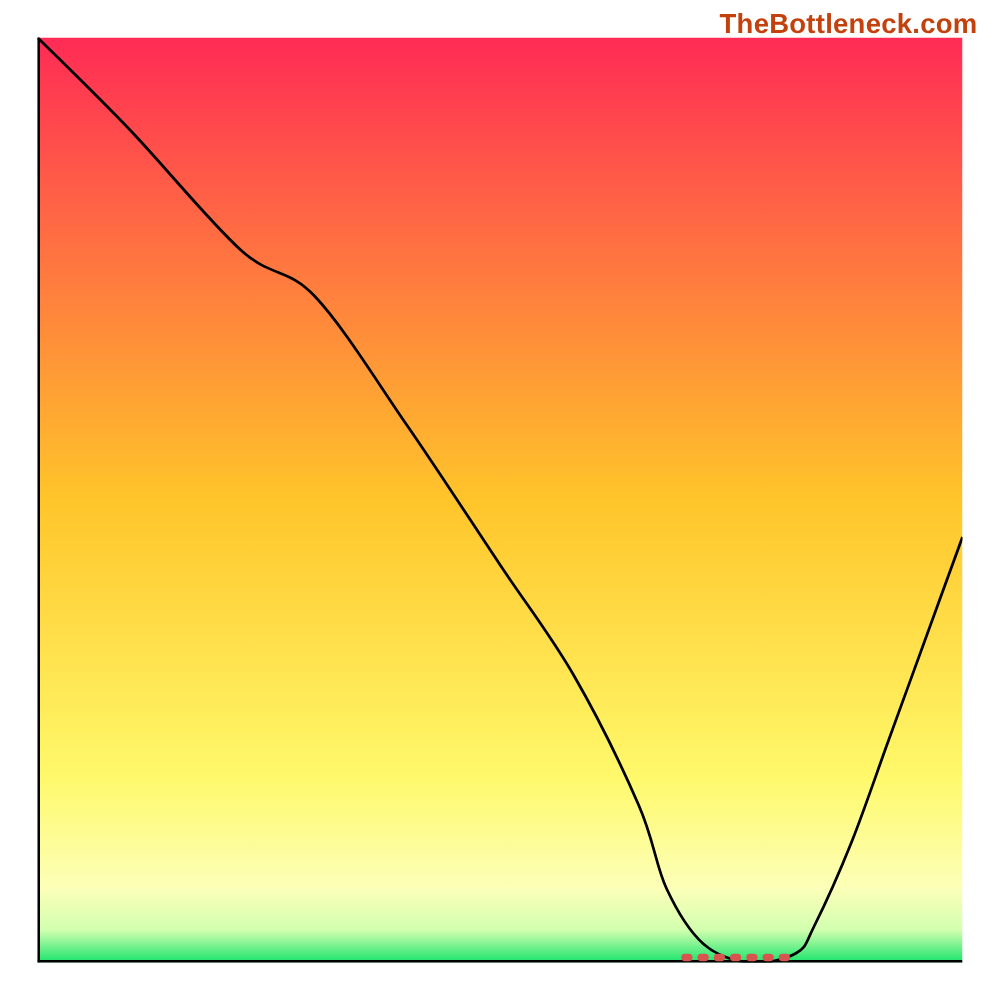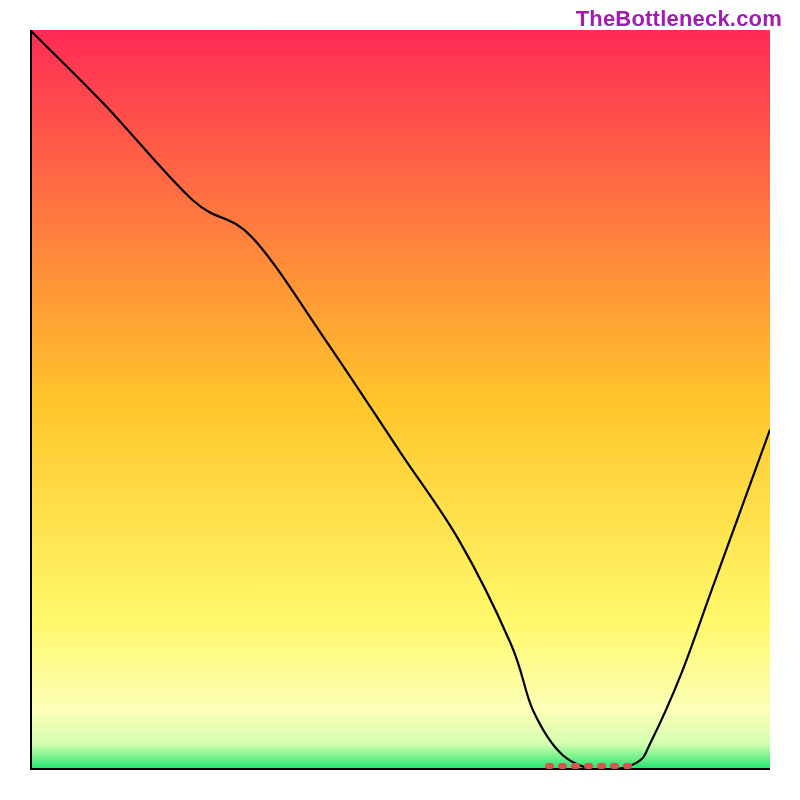--- a/index.html
+++ b/index.html
@@ -5,21 +5,21 @@
   * { margin: 0; padding: 0; box-sizing: border-box; }
   html, body { width: 800px; height: 800px; background: #fff; }
   .container { position: relative; width: 800px; height: 800px; }
   .watermark {
     position: absolute;
     top: 6px;
     right: 18px;
     font-family: Arial, Helvetica, sans-serif;
     font-size: 22px;
     font-weight: bold;
-    color: #a21caf;
+    color: #c2410c;
     letter-spacing: 0.2px;
   }
   .plot-frame {
     position: absolute;
     left: 30px;
     top: 30px;
     width: 740px;
     height: 740px;
   }
   .axis-line { stroke: #000; stroke-width: 4; fill: none; }

